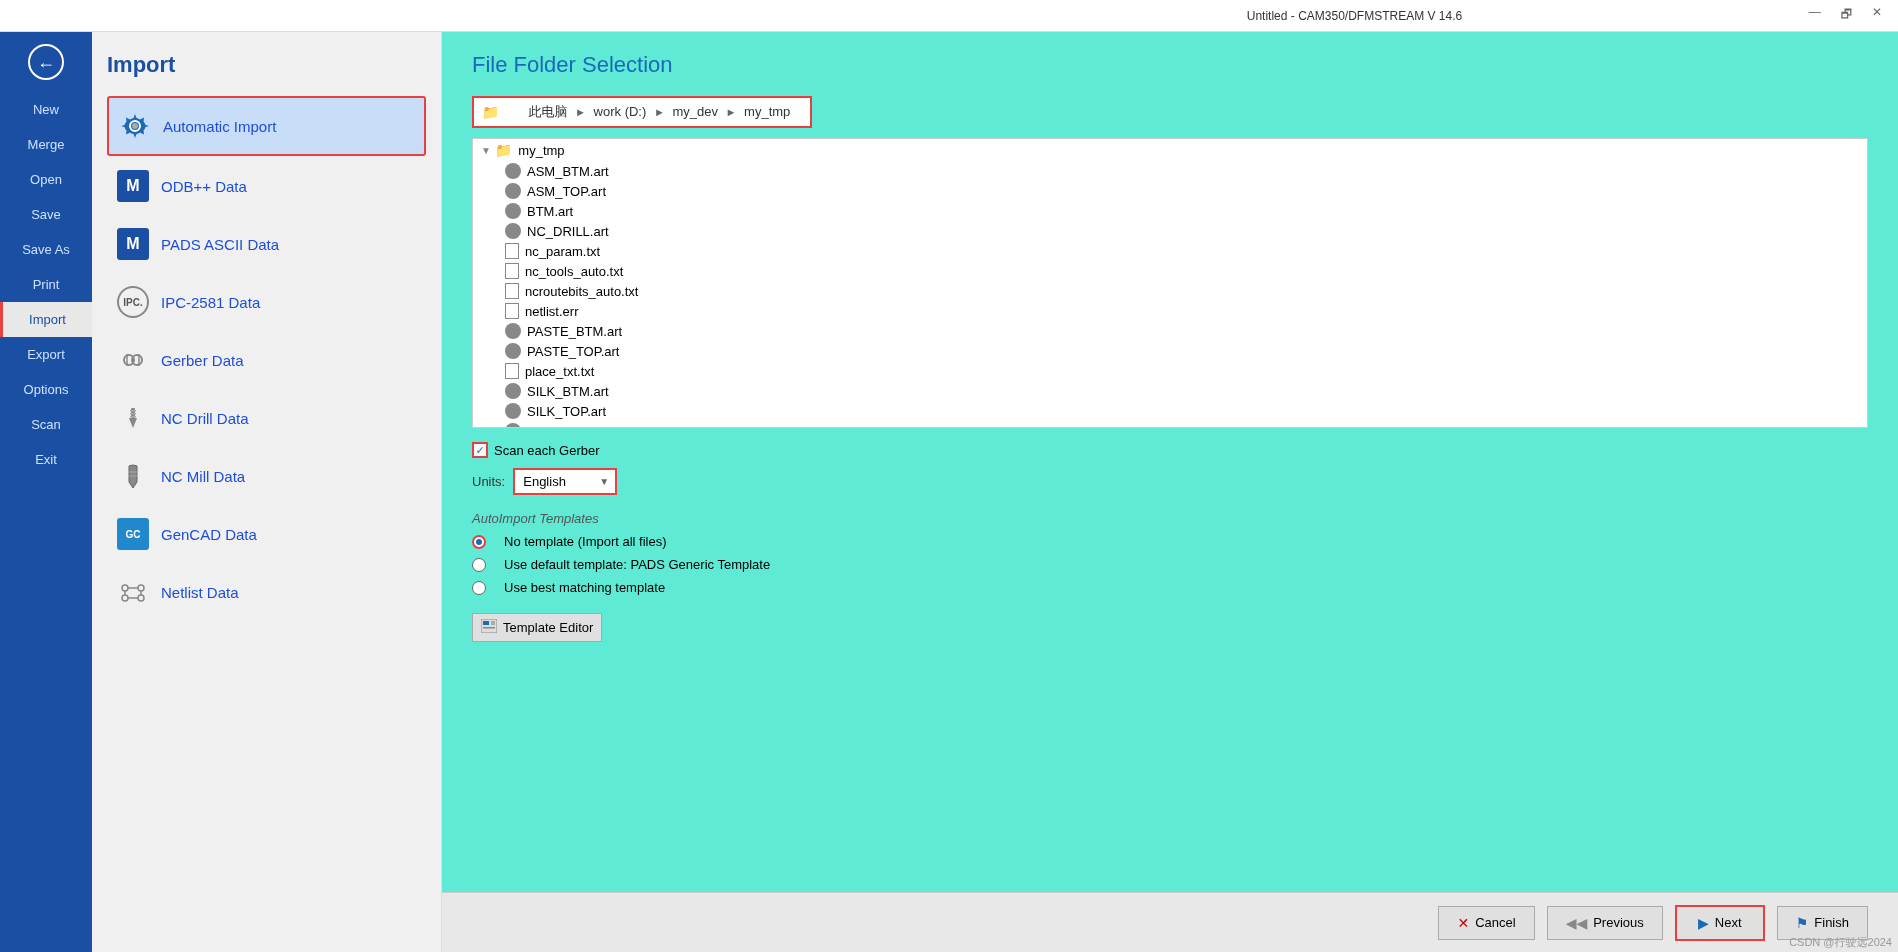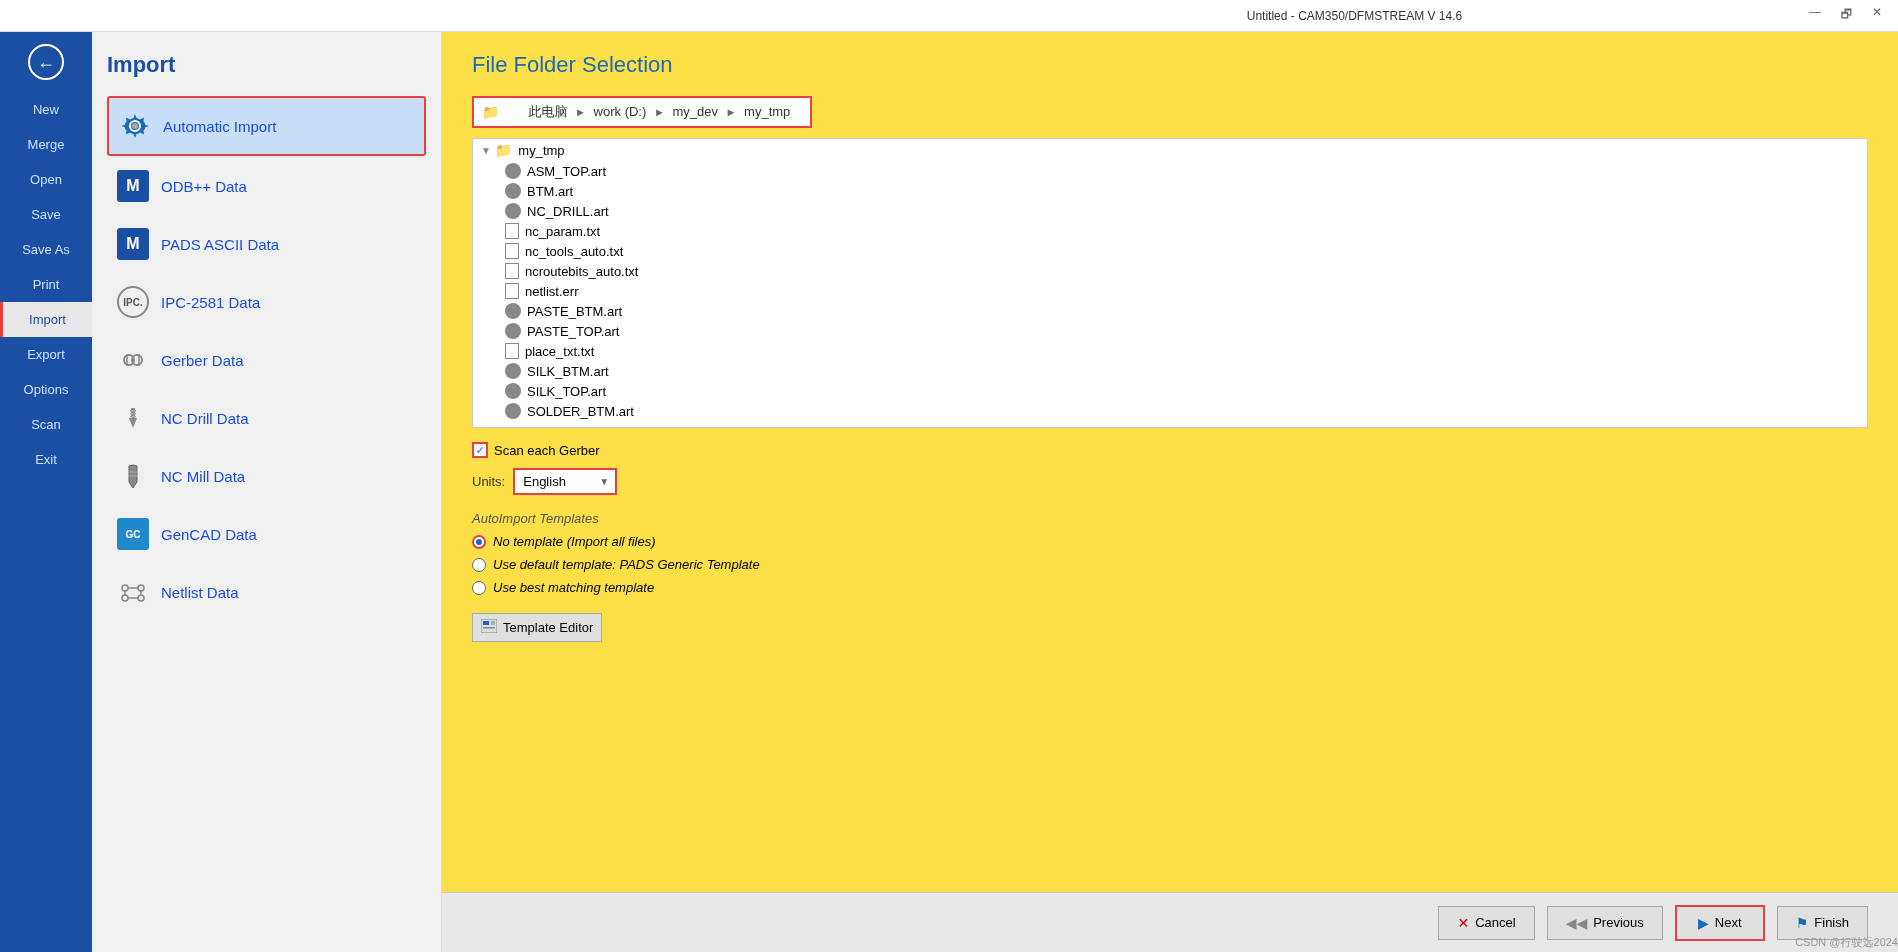--- a/index.html
+++ b/index.html
@@ -95,21 +95,21 @@
       align-items: center;
       justify-content: center;
       font-size: 20px;
       flex-shrink: 0;
     }
     .menu-item-label { font-size: 15px; color: #1d4ed8; }
 
     
     .content-panel {
       flex: 1;
-      background: #fde047;
+      background: #5eead4;
       padding: 0;
       overflow: hidden;
       display: flex;
       flex-direction: column;
     }
     .content-inner {
       flex: 1;
       padding: 20px 30px;
       overflow: auto;
     }
@@ -200,21 +200,21 @@
       appearance: none;
       -webkit-appearance: none;
       cursor: pointer;
       min-width: 100px;
       outline: none;
     }
     .select-arrow { position: absolute; right: 6px; pointer-events: none; font-size: 10px; color: #666; }
 
     .section-label { font-size: 13px; color: #555; margin-bottom: 8px; font-style: italic; }
     .radio-group { display: flex; flex-direction: column; gap: 8px; margin-bottom: 18px; }
-    .radio-item { display: flex; align-items: center; gap: 7px; font-size: 13px; cursor: pointer; font-style: italic; }
+    .radio-item { display: flex; align-items: center; gap: 18px; font-size: 13px; cursor: pointer; }
     .radio-circle {
       width: 14px; height: 14px;
       border-radius: 50%;
       border: 1px solid #666;
       background: #fff;
       display: flex; align-items: center; justify-content: center;
       flex-shrink: 0;
     }
     .radio-circle.selected {
       border: 2px solid #e84040;
@@ -271,21 +271,21 @@
 
     
     .file-tree-container::-webkit-scrollbar { width: 16px; }
     .file-tree-container::-webkit-scrollbar-track { background: #f0f0f0; }
     .file-tree-container::-webkit-scrollbar-thumb { background: #c0c0c0; border: 1px solid #aaa; }
 
     
     .watermark {
       position: fixed;
       bottom: 2px;
-      right: 0;
+      right: 6px;
       font-size: 11px;
       color: #999;
     }
   </style>
 </head>
 <body>
 
 <div class="title-bar">
   <div style="flex:1"></div>
   <div class="title-bar-title">Untitled - CAM350/DFMSTREAM V 14.6</div>
@@ -444,20 +444,24 @@
       </div>
 
       <div class="file-tree-container">
 
         <div class="tree-folder">
           <span style="margin-right:4px; color:#888; font-size:10px;">▼</span>
           <span class="folder-icon">📁</span>
           <span>my_tmp</span>
         </div>
 
+        <div class="tree-item">
+          <span class="file-icon-art"></span>
+          <span>ASM_BTM.art</span>
+        </div>
         <div class="tree-item">
           <span class="file-icon-art"></span>
           <span>ASM_TOP.art</span>
         </div>
         <div class="tree-item">
           <span class="file-icon-art"></span>
           <span>BTM.art</span>
         </div>
         <div class="tree-item">
           <span class="file-icon-art"></span>

